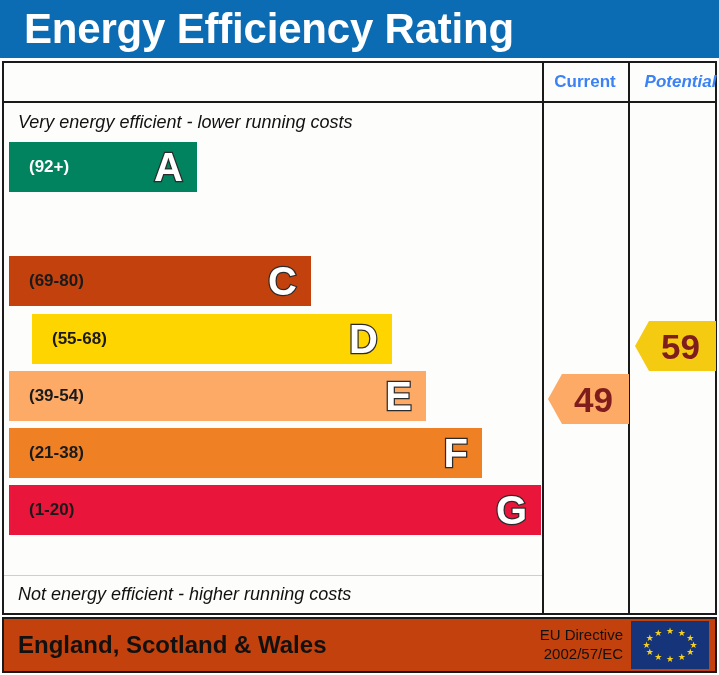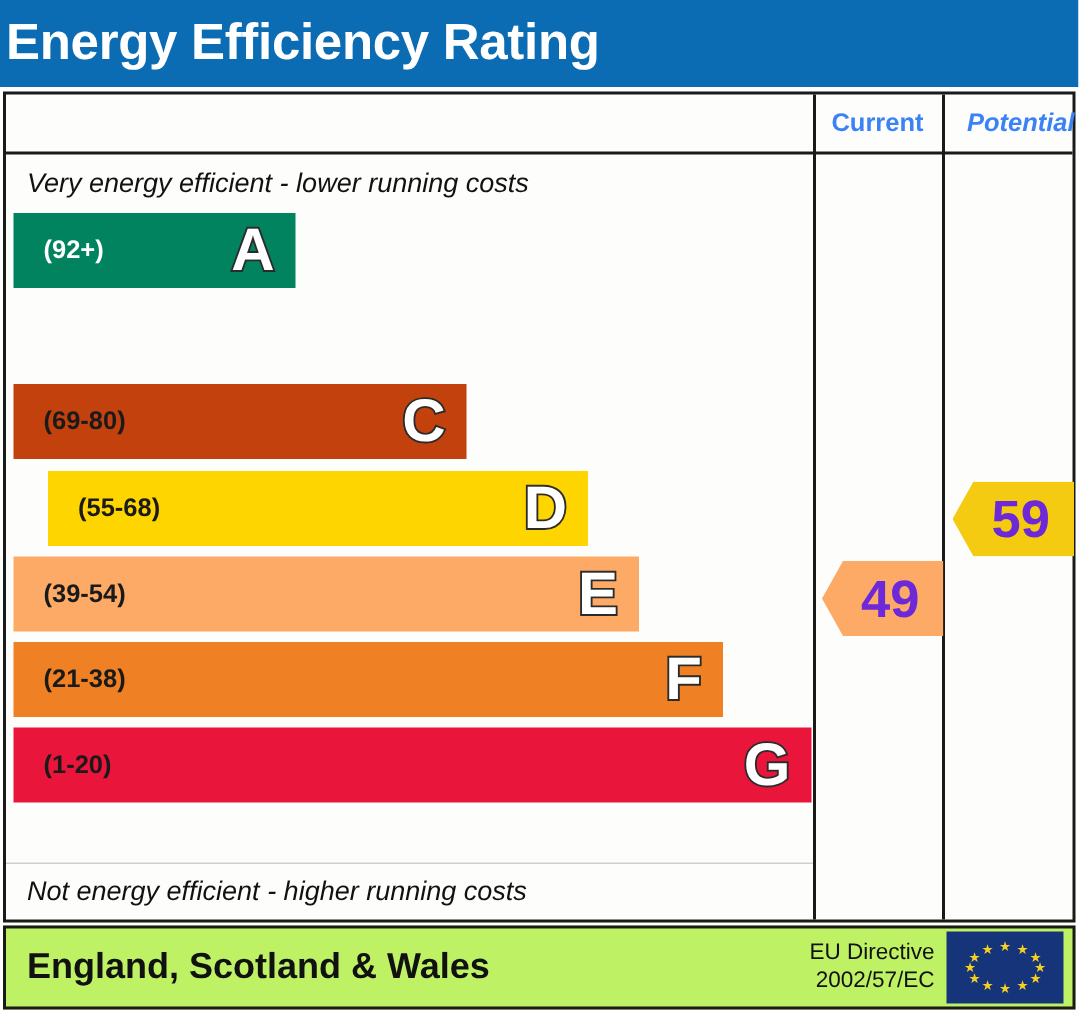--- a/index.html
+++ b/index.html
@@ -25,25 +25,25 @@
   .title-bar {
     position: absolute;
     left: 0;
     top: 0;
     width: 719px;
     height: 58px;
     background: #0b6cb4;
   }
   .title-bar .title-text {
     position: absolute;
-    left: 4px;
+    left: 24px;
     top: 50%;
     transform: translateY(-50%);
     color: #ffffff;
-    font-size: 34px;
+    font-size: 42px;
     font-weight: bold;
     letter-spacing: -0.2px;
     white-space: nowrap;
     text-align: right;
   }
 
   
   .table-frame {
     position: absolute;
     left: 2px;
@@ -146,40 +146,40 @@
   .band.dark  .range { color: #1a1a1a; }
 
   
   .marker {
     position: absolute;
     height: 50px;
     display: flex;
     align-items: center;
     justify-content: center;
     clip-path: polygon(14px 0, 100% 0, 100% 100%, 14px 100%, 0 50%);
-    color: #6d28d9;
+    color: #7f1d1d;
     font-size: 35px;
     font-weight: bold;
     line-height: 1;
     padding-left: 10px;
     box-sizing: border-box;
   }
   .marker.current   { left: 544px; width: 81px; }
   .marker.potential { left: 631px; width: 81px; }
 
   
   .footer {
     position: absolute;
     left: 2px;
     top: 617px;
     width: 715px;
     height: 56px;
     border: 2px solid #1a1a1a;
     box-sizing: border-box;
-    background: #bef264;
+    background: #c2410c;
   }
   .footer .region {
     position: absolute;
     left: 14px;
     top: 50%;
     transform: translateY(-50%);
     font-size: 24px;
     font-weight: bold;
     color: #111111;
     white-space: nowrap;

